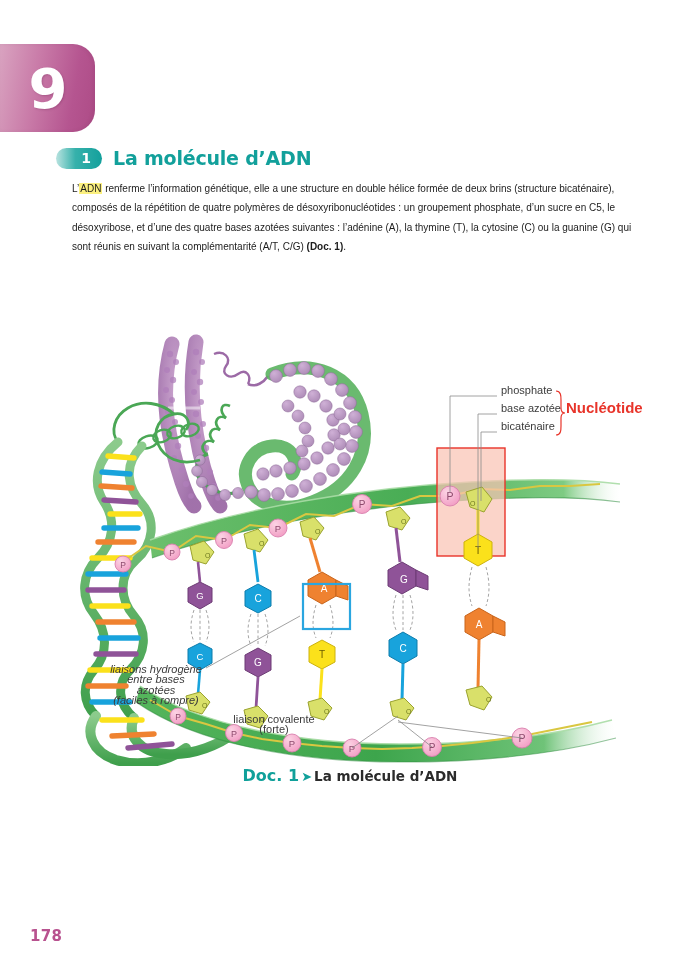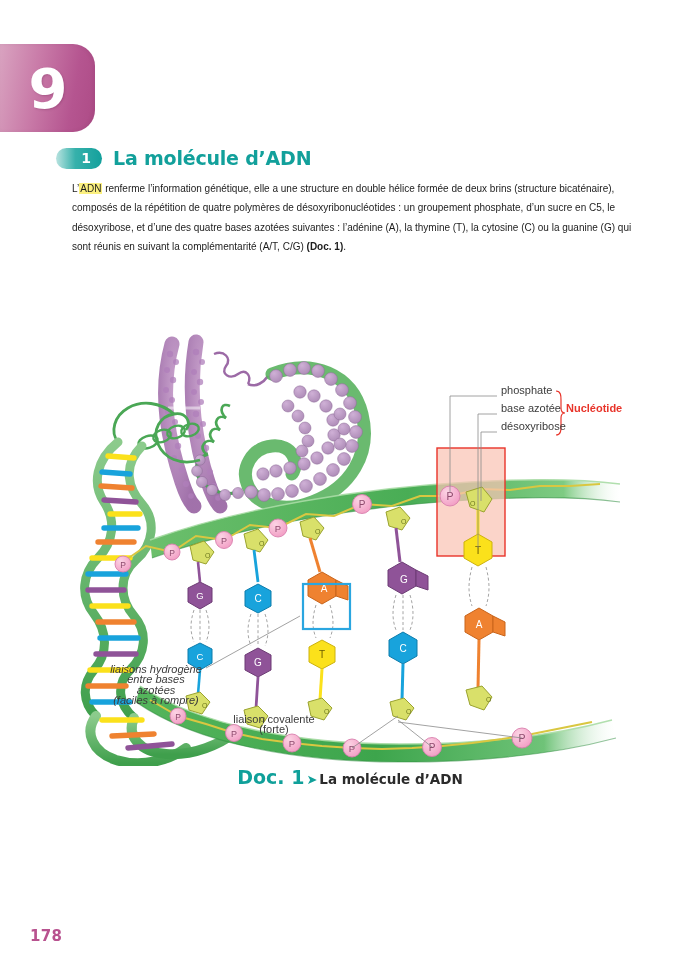--- a/index.html
+++ b/index.html
@@ -68,29 +68,29 @@
   
   .figure{position:absolute;left:0;top:296px;width:700px;height:470px;}
   .figure svg{display:block;}
 
   
   .anno{
     position:absolute;
     font-family:"Liberation Sans", sans-serif;
     font-size:11px;color:#3b3b3b;line-height:10.4px;white-space:nowrap;
   }
-  .anno.red{color:#e8342a;font-weight:bold;font-size:11px;}
+  .anno.red{color:#e8342a;font-weight:bold;font-size:15px;}
   .anno.center{text-align:center;white-space:normal;}
 
   
   .caption{
     position:absolute;left:0;top:766px;width:700px;text-align:center;
     font-family:"DejaVu Sans", sans-serif;
   }
-  .caption .doc{color:#10a09a;font-weight:bold;font-size:19px;}
+  .caption .doc{color:#10a09a;font-weight:bold;font-size:16px;}
   .caption .arrow{color:#10a09a;font-weight:bold;font-size:13px;padding:0 2px;}
   .caption .ct{color:#2b2b2b;font-weight:bold;font-size:13.5px;}
 
   
   .folio{
     position:absolute;left:30px;top:927px;
     color:#b8528f;font-weight:bold;font-size:15px;
     font-family:"DejaVu Sans", sans-serif;letter-spacing:.3px;
   }
 </style>
@@ -522,21 +522,21 @@
         <path d="M206,372 L300,320"></path>
 
         <path d="M398,420 L352,452"></path>
         <path d="M398,424 L432,451"></path>
         <path d="M398,426 L522,442"></path>
       </g>
     </svg>
 
     <div class="anno" style="left:501px;top:89px;">phosphate</div>
     <div class="anno" style="left:501px;top:107px;">base azotée</div>
-    <div class="anno" style="left:501px;top:125px;">désoxyribose</div>
+    <div class="anno" style="left:501px;top:125px;">bicaténaire</div>
     <div class="anno red" style="left:566px;top:107px;">Nucléotide</div>
 
     <div class="anno center" style="left:108px;top:368px;width:96px;font-style:italic;">
       <div>liaisons hydrogène</div>
       <div>entre bases azotées</div>
       <div>(faciles à rompre)</div>
     </div>
 
     <div class="anno center" style="left:226px;top:418px;width:96px;">
       <div>liaison covalente</div>

